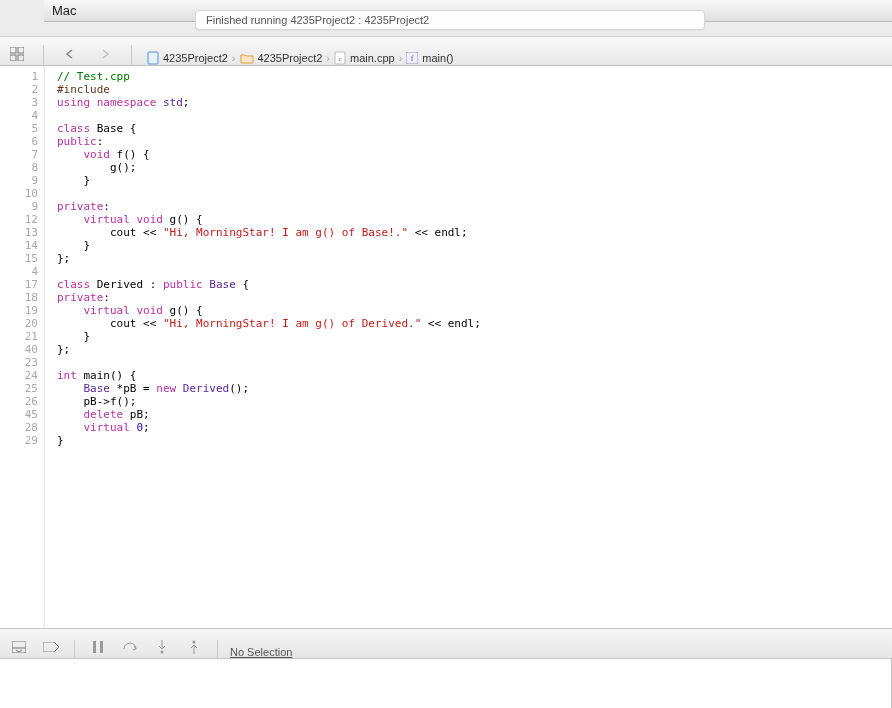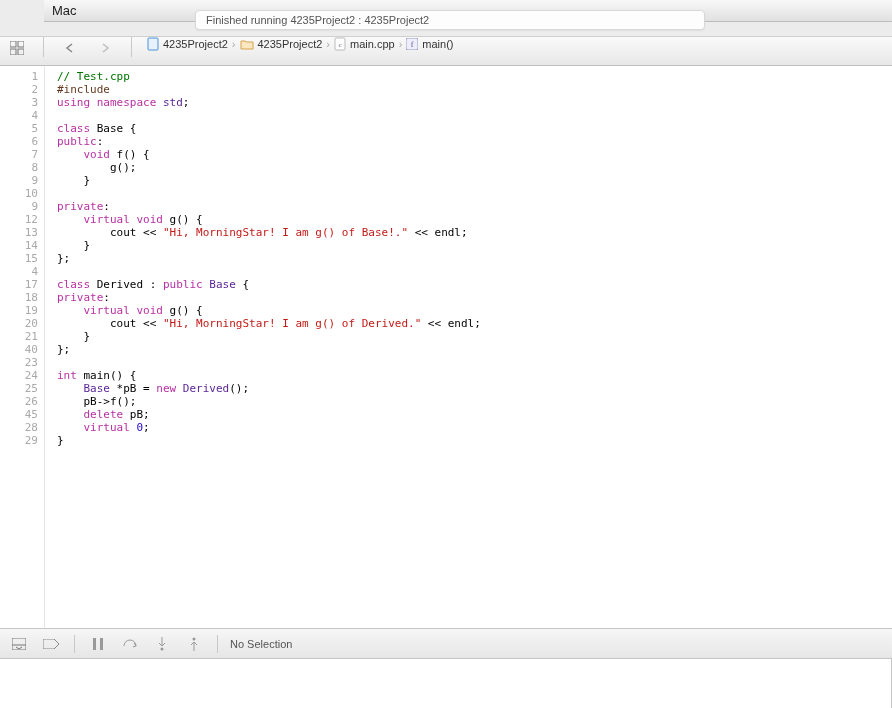--- a/index.html
+++ b/index.html
@@ -42,21 +42,21 @@
   font-size: 11px;
   color: #555;
   box-shadow: 0 1px 2px rgba(0,0,0,0.06);
 }
 .toolbar {
   height: 30px;
   background: linear-gradient(#fafafa, #e7e7e7);
   border-top: 1px solid #cfcfcf;
   border-bottom: 1px solid #bfbfbf;
   display: flex;
-  align-items: flex-start;
+  align-items: flex-end;
   padding: 0 6px;
   gap: 13px;
 }
 .toolbar .sep { width: 1px; height: 20px; background: #c8c8c8; margin: 0 2px; }
 .icon-btn {
   width: 22px; height: 22px;
   display: flex; align-items: center; justify-content: center;
   color: #666;
 }
 .breadcrumb {
@@ -110,25 +110,26 @@
 .str { color: #c41a16; }
 .com { color: #007400; }
 .pp  { color: #643820; }
 .ppx { color: #c41a16; }
 .num { color: #1c00cf; }
 .footer {
   height: 30px;
   background: linear-gradient(#f6f6f6,#e6e6e6);
   border-top: 1px solid #c5c5c5;
   display: flex;
-  align-items: center;
+  align-items: flex-end;
   padding: 0 8px;
   gap: 10px;
   font-size: 11px;
   color: #555;
+  text-decoration: underline;
 }
 .footer .sep2 { width:1px; height:18px; background:#c8c8c8; margin:0 2px; }
 .console-row {
   height: 50px;
   display: flex;
   border-top: 1px solid #c5c5c5;
   background: #fff;
 }
 .console-left {
   flex: 1;

